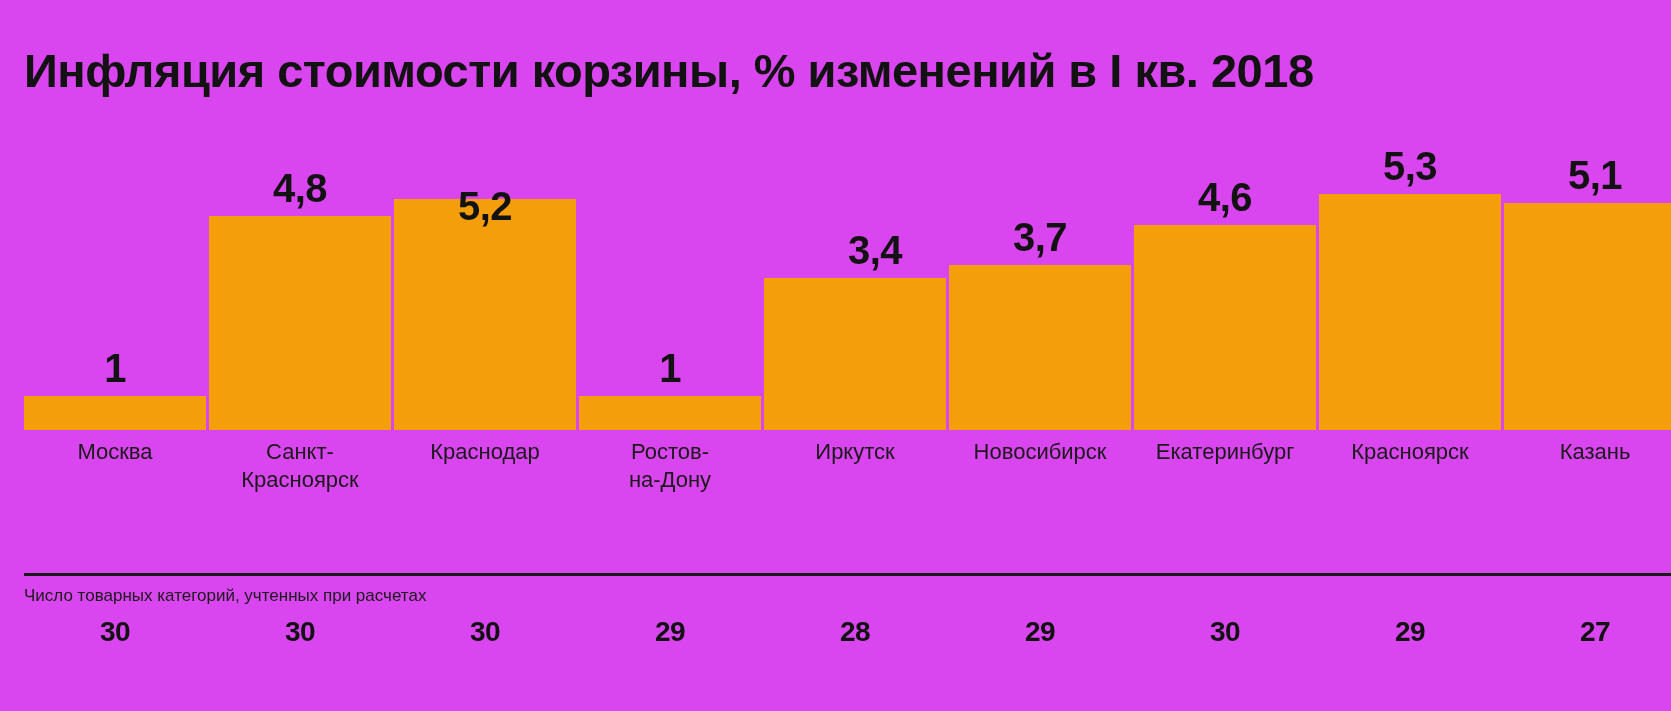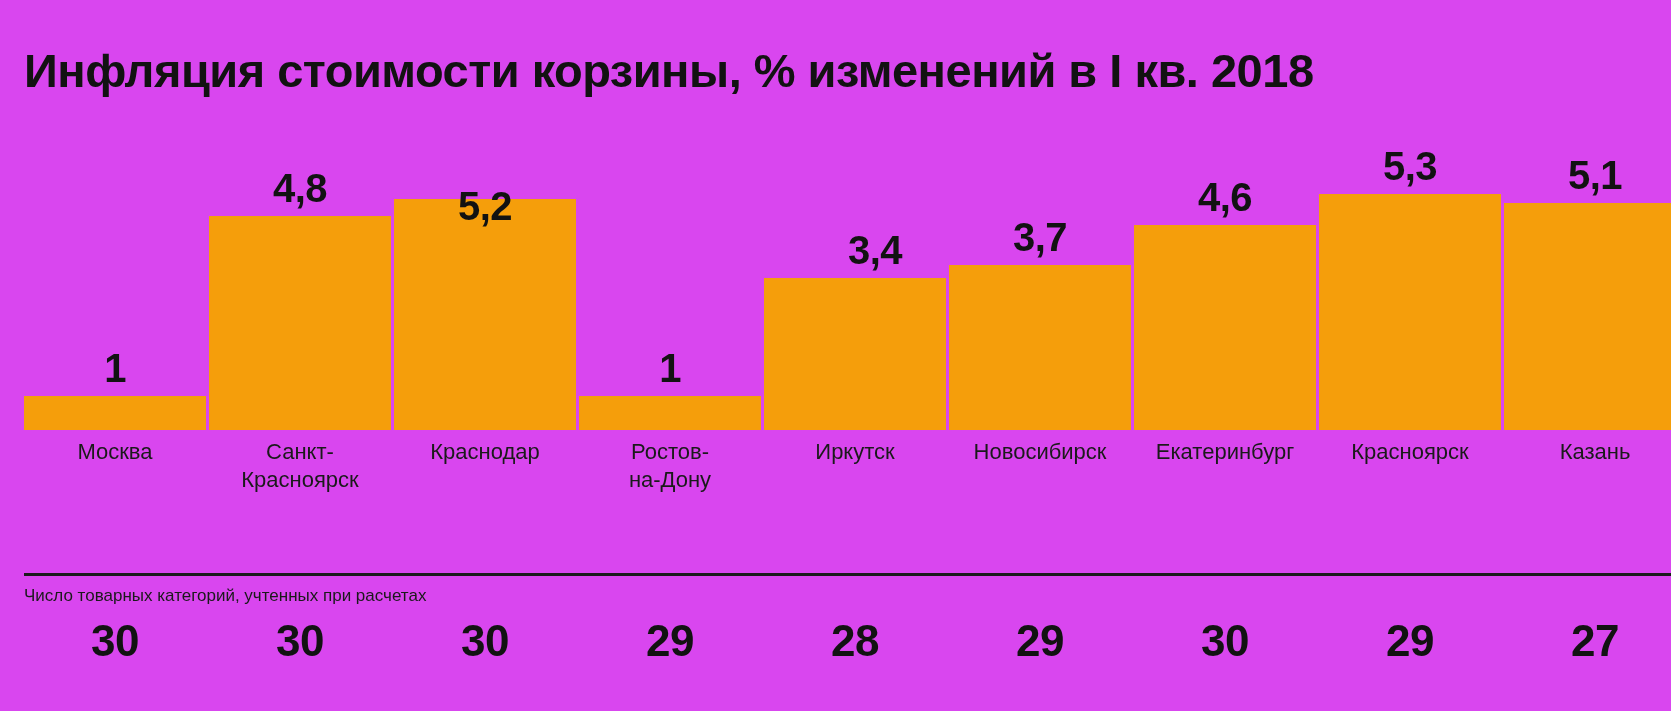--- a/index.html
+++ b/index.html
@@ -100,21 +100,21 @@
     position: absolute;
     left: 0;
     top: 616px;
     width: 1671px;
     height: 60px;
   }
   .count-value {
     position: absolute;
     top: 0;
     text-align: center;
-    font-size: 44px;
+    font-size: 28px;
     font-weight: bold;
     color: #121212;
     letter-spacing: -0.5px;
   }
 </style>
 </head>
 <body>
 
 <div id="page">
 

